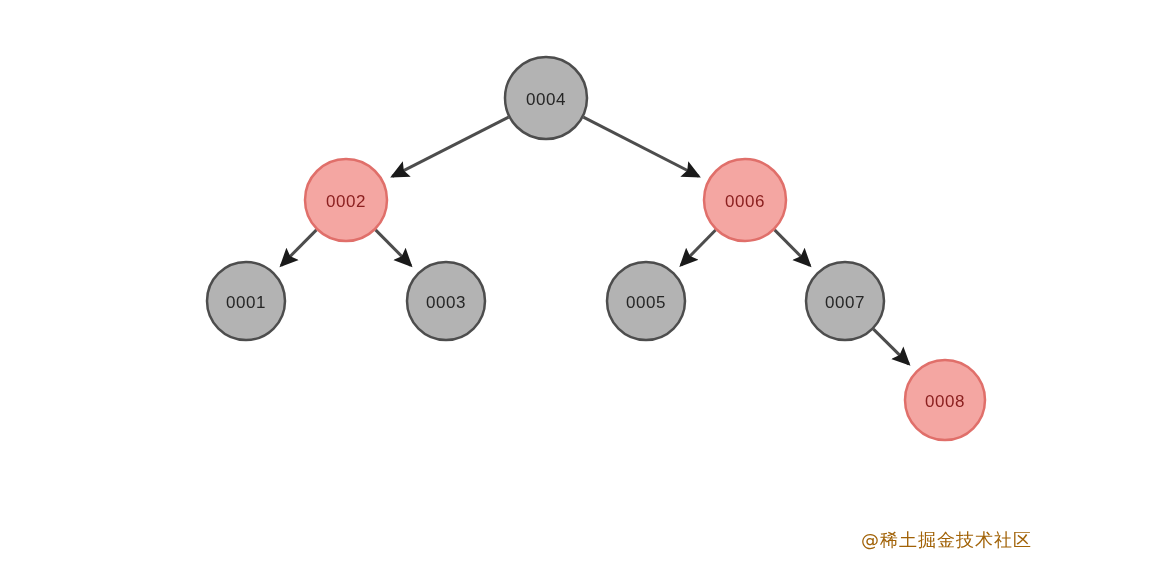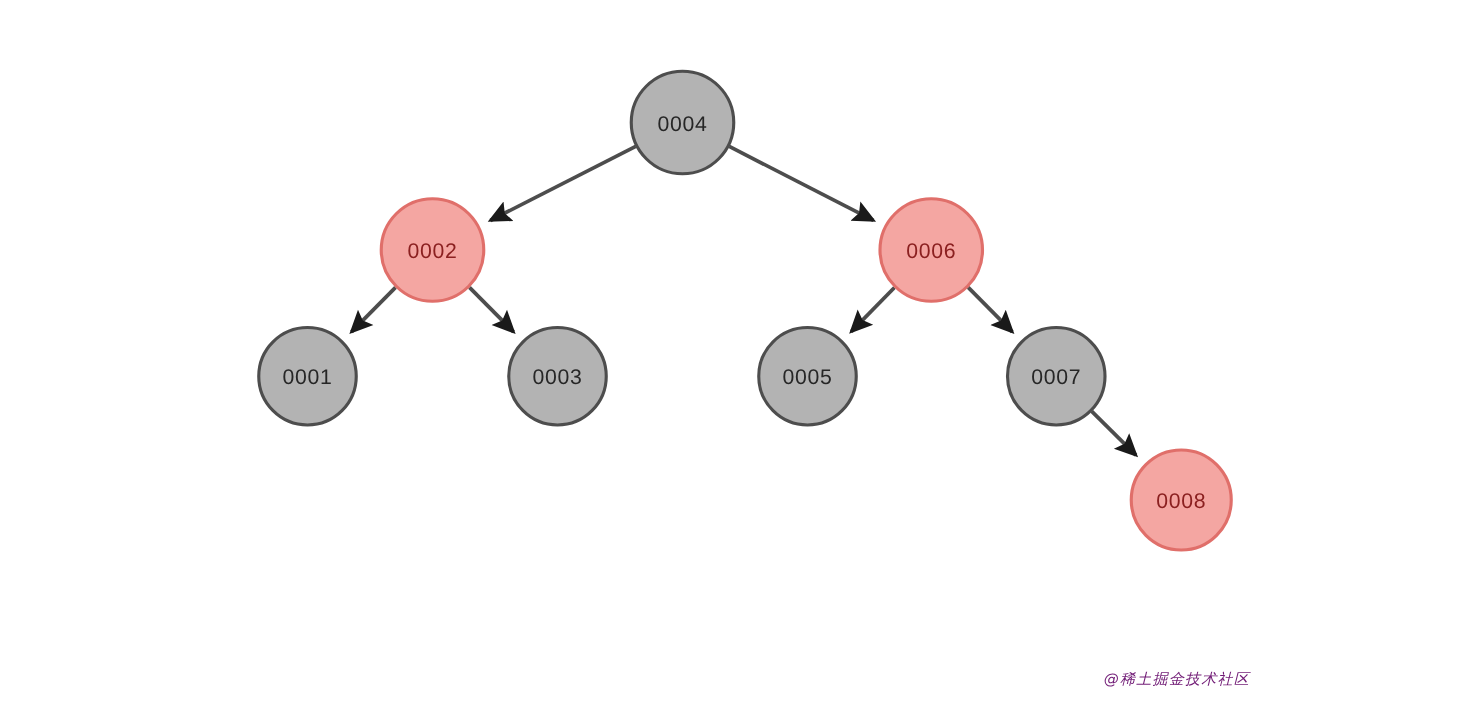--- a/index.html
+++ b/index.html
@@ -9,20 +9,21 @@
   }
   body {
     font-family: "Liberation Sans", sans-serif;
   }
   #canvas {
     position: relative;
     width: 1016px;
     height: 564px;
     background: #ffffff;
     overflow: hidden;
+    padding-left: 32px;
   }
   #tree-svg {
     position: absolute;
     left: 0;
     top: 0;
     width: 1176px;
     height: 564px;
   }
   .node-circle {
     stroke-width: 2.5;
@@ -36,26 +37,25 @@
   }
   .edge-line {
     stroke-width: 3;
     fill: none;
   }
   .watermark {
     position: absolute;
     right: 16px;
     bottom: 12px;
     font-family: "DejaVu Sans", sans-serif;
-    font-size: 12px;
-    color: #701a75;
+    font-size: 18px;
+    color: #a16207;
     letter-spacing: 1px;
     white-space: nowrap;
     user-select: none;
-    font-style: italic;
   }
 </style>
 </head>
 <body>
 
 <div id="canvas">
   <svg id="tree-svg" viewBox="0 0 1176 564" xmlns="http://www.w3.org/2000/svg">
     <defs>
       <marker id="arrowhead" markerWidth="7" markerHeight="7" refX="5.4" refY="3.2" orient="auto" markerUnits="strokeWidth">
         <path d="M 0 0.3 L 6.2 3.2 L 0 6.1 L 1.1 3.2 Z" fill="#1a1a1a"></path>

